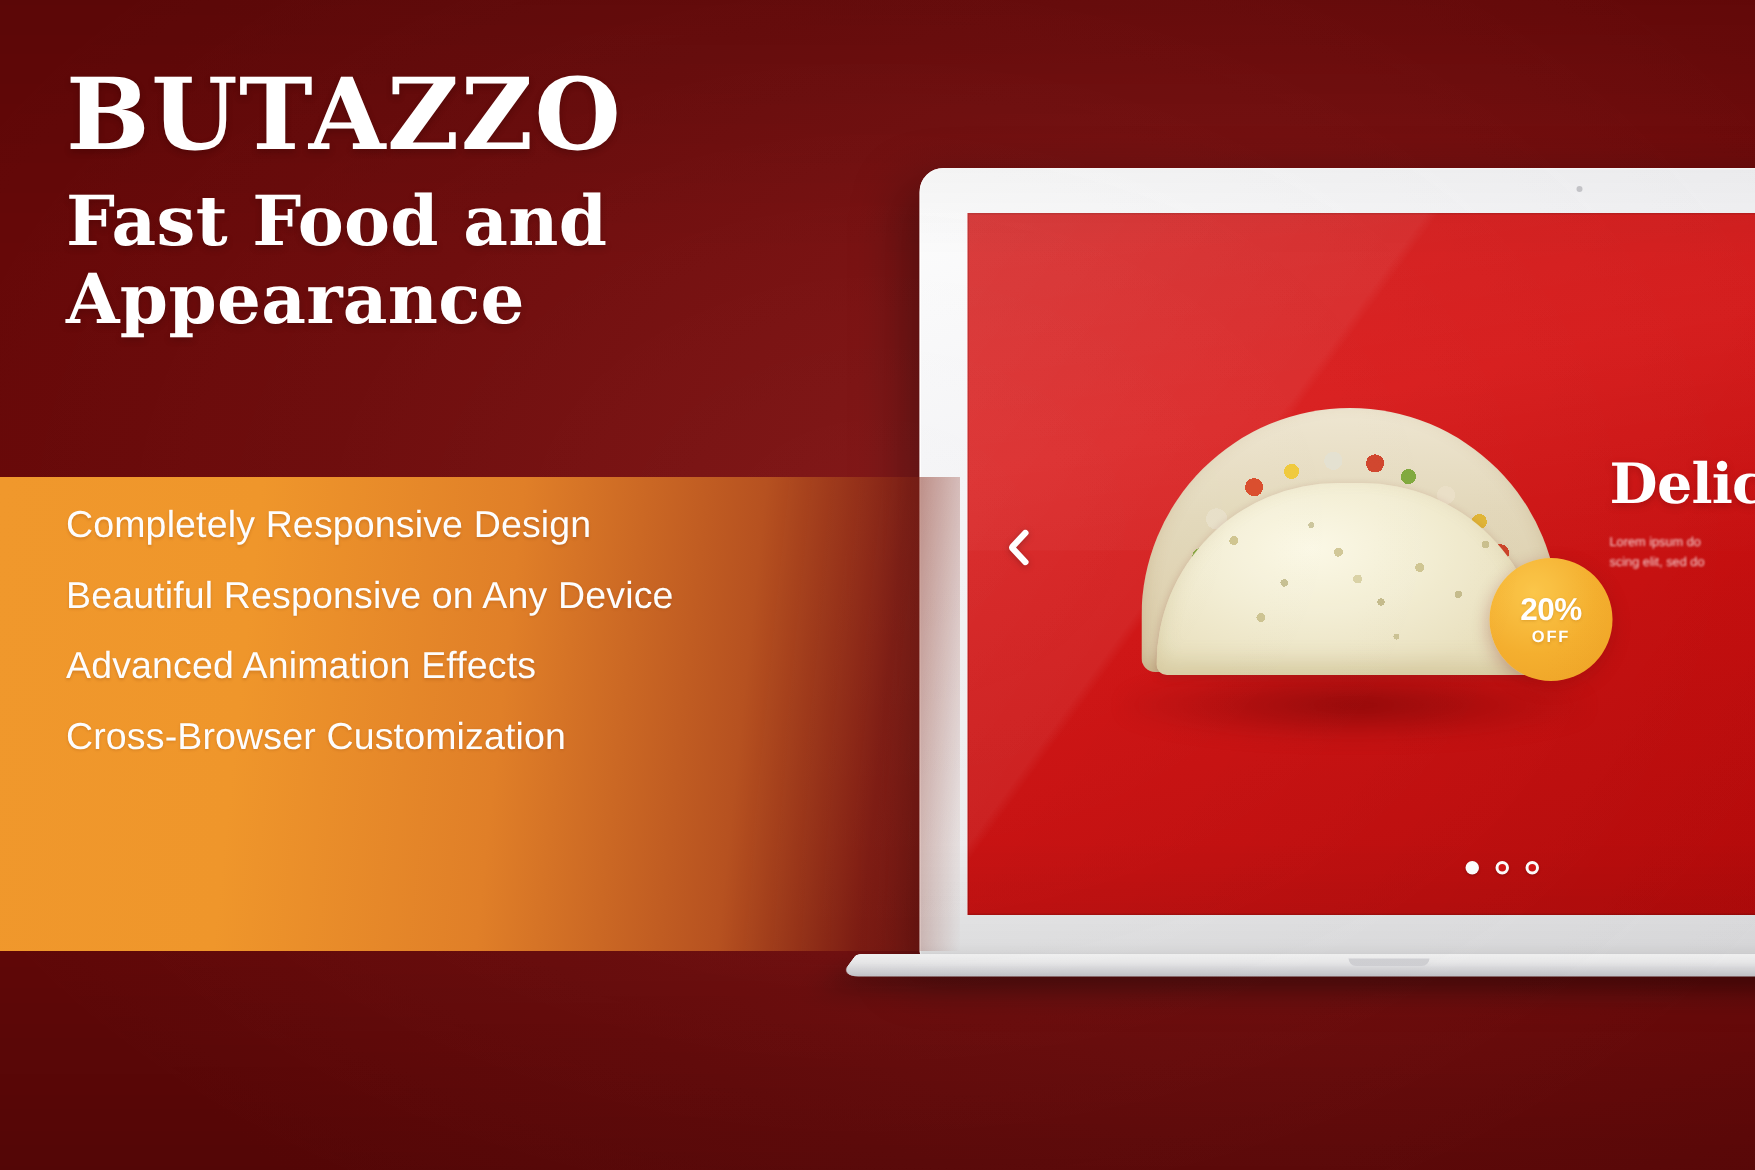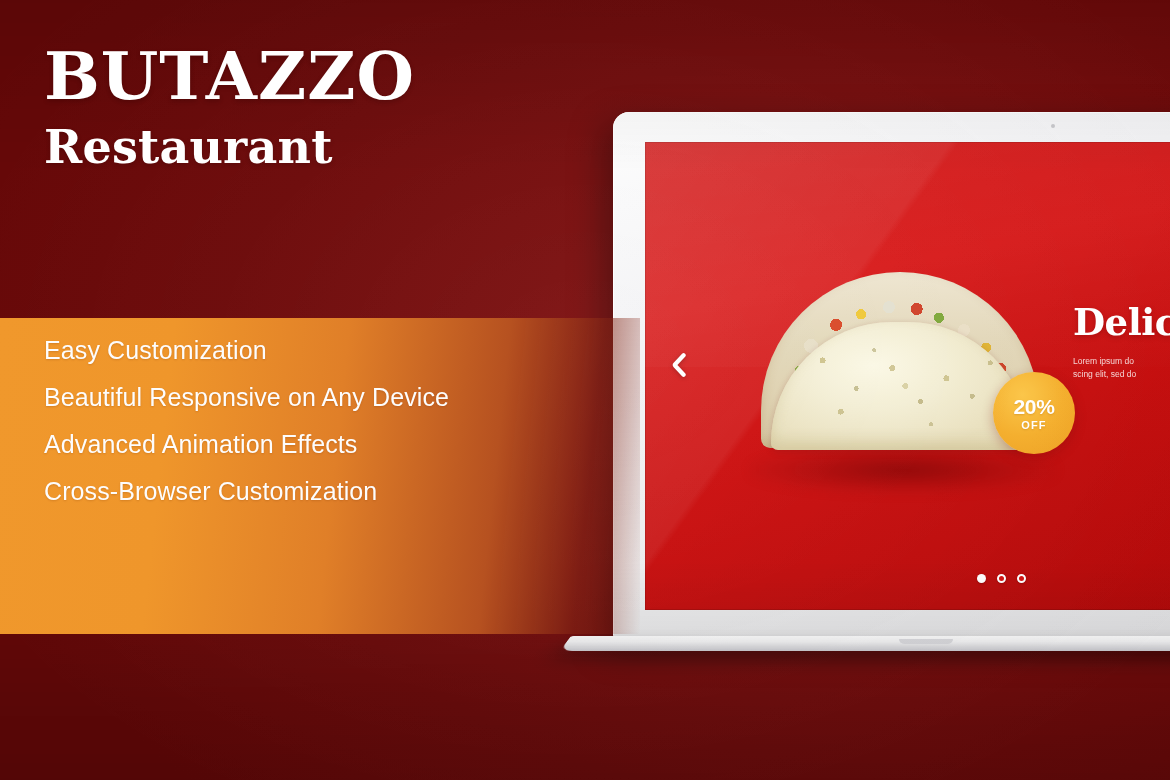--- a/index.html
+++ b/index.html
@@ -319,25 +319,26 @@
       </div>
     </div>
 
     <div class="laptop-base"></div>
     <div class="laptop-notch"></div>
   </div>
 
   <div class="brand">
     <div class="brand-name">BUTAZZO</div>
     <div class="brand-tag">
-      <div>Restaurant</div>
+      <div>Fast Food and</div>
+      <div>Appearance</div>
     </div>
   </div>
 
   <div class="features">
-    <div class="feature-item">Easy Customization</div>
+    <div class="feature-item">Completely Responsive Design</div>
     <div class="feature-item">Beautiful Responsive on Any Device</div>
     <div class="feature-item">Advanced Animation Effects</div>
     <div class="feature-item">Cross-Browser Customization</div>
   </div>
 
   <div class="vignette"></div>
 </div>
 
 </body></html>

